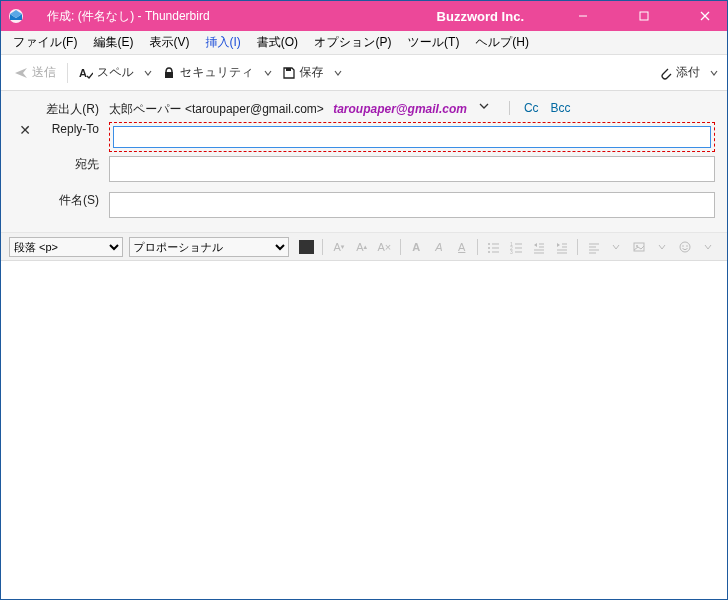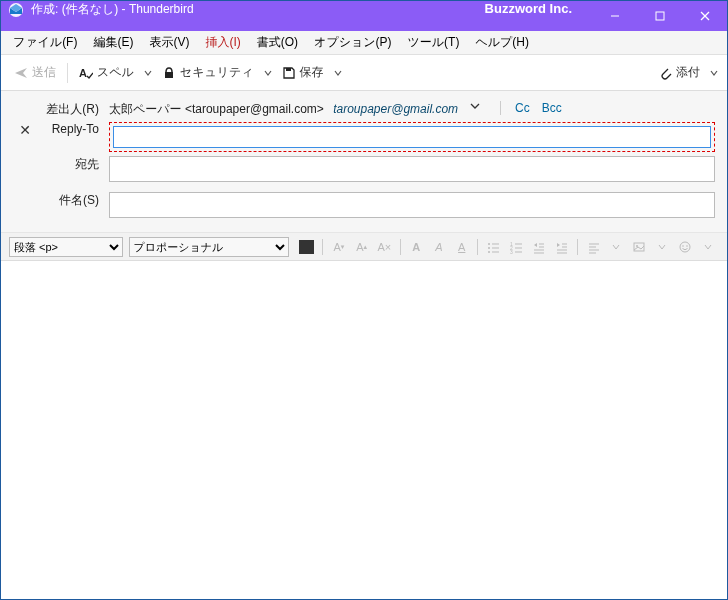--- a/index.html
+++ b/index.html
@@ -1,18 +1,18 @@
 <!DOCTYPE html>
 <html><head>
 <meta charset="utf-8">
 <style>
   * { box-sizing: border-box; margin: 0; padding: 0; font-family: "Meiryo", "Yu Gothic", sans-serif; }
   html, body { width: 728px; height: 600px; overflow: hidden; background: #fff; }
   .window-border { width: 728px; height: 600px; border: 1px solid #1e5a9e; display: flex; flex-direction: column; }
-  .titlebar { height: 30px; background: #8b5cf6; color: #fff; display: flex; font-size: 12px; }
+  .titlebar { height: 30px; background: #ec4899; color: #fff; display: flex; align-items: center; font-size: 12px; gap: 16px; }
   .titlebar .icon { width: 18px; height: 18px; margin: 0 6px; display: flex; align-items: center; justify-content: center; }
   .titlebar .title { flex: 0 0 auto; }
   .titlebar .spacer { flex: 1; }
   .titlebar .brand { font-weight: bold; font-size: 13px; margin-right: 20px; }
   .titlebar .winbtn { width: 45px; height: 30px; display: flex; align-items: center; justify-content: center; cursor: pointer; }
   .menubar { height: 24px; background: #f5f5f5; border-bottom: 1px solid #e0e0e0; display: flex; align-items: center; font-size: 12px; padding: 0 4px; }
   .menubar .mitem { padding: 8px 8px; cursor: default; }
   .toolbar { height: 36px; background: #fff; border-bottom: 1px solid #ddd; display: flex; align-items: center; font-size: 12px; padding: 0 6px; }
   .toolbar .tbtn { display: flex; align-items: center; padding: 4px 6px; margin: 0 1px; cursor: pointer; border-radius: 2px; color: #333; }
   .toolbar .tbtn.disabled { color: #aaa; cursor: default; }
@@ -20,21 +20,21 @@
   .toolbar .sep { width: 1px; height: 20px; background: #ddd; margin: 0 4px; }
   .toolbar .dd { width: 14px; display:flex; justify-content:center; cursor:pointer; }
   .toolbar .spacer { flex: 1; }
   .addr-area { background: #f6f6f6; border-bottom: 1px solid #e6e6e6; padding: 6px 12px 10px 12px; font-size: 12px; }
   .row { display: flex; margin: 4px 0; }
   .row .label { width: 96px; text-align: right; padding-right: 10px; color: #222; font-size:12px; }
   .row .close { width: 24px; display:flex; justify-content:center; color:#333; font-size:14px; cursor:pointer; }
   .from-row { padding-left: 24px; }
   .from-row .label { width: 72px; }
   .from-row .val { color: #222; }
-  .from-row .val .hint { color: #0c4a6e; font-style: italic; margin-left: 6px; }
+  .from-row .val .hint { color: #a21caf; font-style: italic; margin-left: 6px; font-weight: bold; }
   .from-row .dd2 { margin: 0 12px; cursor:pointer; }
   .from-row .vsep { width:1px; height:14px; background:#ccc; margin:0 8px; }
   .from-row .ccbtn { color:#0369a1; cursor:pointer; margin:0 6px; }
   .input-wrap { flex:1; }
   .input-wrap input { width:100%; height:26px; border:1px solid #bbb; padding:0 6px; font-size:12px; background:#fff; }
   .replyto-wrap { flex:1; border:1px dashed #d00; padding:3px; position:relative; }
   .replyto-wrap input { width:100%; height:22px; border:1px solid #3a8ee6; padding:0 6px; font-size:12px; outline:none; }
   .subject-row .label { width:96px; }
   .fmt-toolbar { height: 28px; background:#f2f2f2; border-bottom:1px solid #ddd; display:flex; align-items:center; font-size:11px; padding:0 8px; }
   .fmt-toolbar select { height:20px; font-size:11px; border:1px solid #bbb; background:#f8f8f8; margin-right:6px; }
@@ -76,21 +76,21 @@
           <line x1="1" y1="1" x2="9" y2="9" stroke="#fff" stroke-width="1.3"></line>
           <line x1="9" y1="1" x2="1" y2="9" stroke="#fff" stroke-width="1.3"></line>
         </svg>
       </div>
   </div>
 
   <div class="menubar">
     <div class="mitem">ファイル(F)</div>
     <div class="mitem">編集(E)</div>
     <div class="mitem">表示(V)</div>
-    <div class="mitem" style="color:#b91c1c">挿入(I)</div>
+    <div class="mitem" style="color:#1d4ed8">挿入(I)</div>
     <div class="mitem" style="color:#000000">書式(O)</div>
     <div class="mitem">オプション(P)</div>
     <div class="mitem">ツール(T)</div>
     <div class="mitem">ヘルプ(H)</div>
   </div>
 
   <div class="toolbar">
     <div class="tbtn disabled">
       <svg width="14" height="14">
           <path d="M1 7 L13 2 L9 7 L13 12 Z" fill="#bbb"></path>

